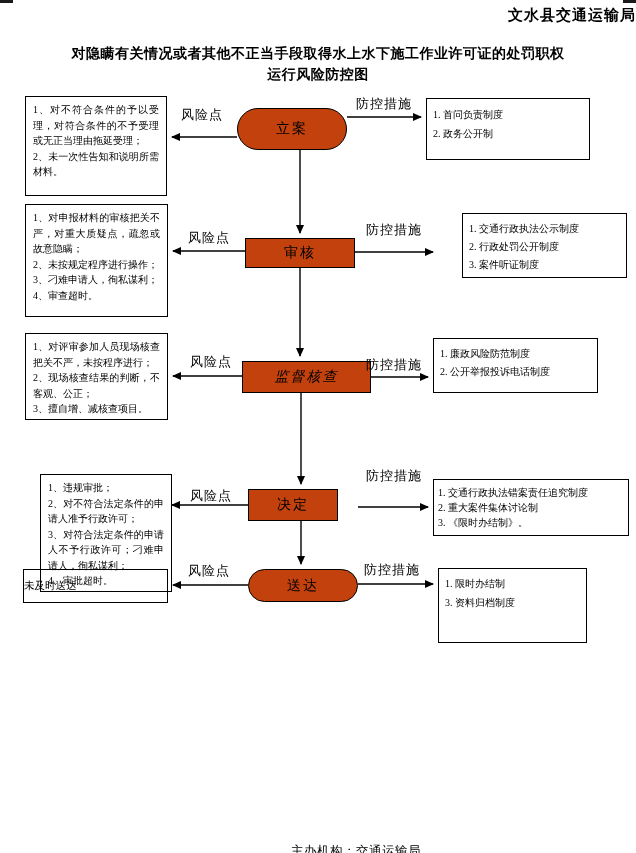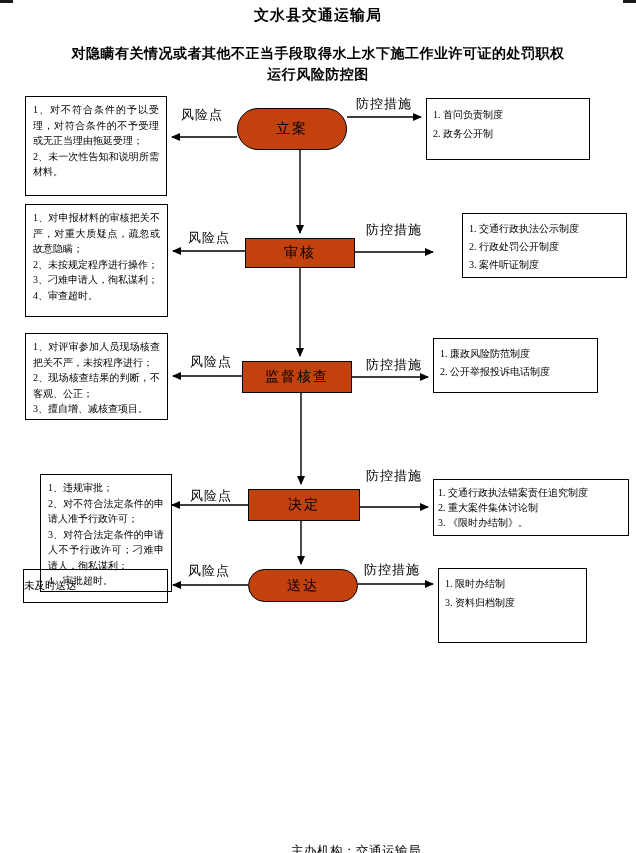--- a/index.html
+++ b/index.html
@@ -1,21 +1,21 @@
 <!DOCTYPE html>
 <html><head>
 <meta charset="utf-8">
 <style>
   html,body{margin:0;padding:0;background:#fff;}
   .page{
     position:relative;width:636px;height:853px;background:#fff;
     font-family:"Liberation Serif","DejaVu Serif",serif;color:#000;overflow:hidden;
   }
   .corner-mark{position:absolute;height:3px;background:#1a1a1a;}
-  .doc-title{position:absolute;top:6px;left:0;width:636px;text-align:center;
+  .doc-title{position:absolute;top:6px;left:0;width:636px;text-align:right;
     font-size:15px;font-weight:bold;letter-spacing:1px;}
   .chart-title{position:absolute;left:0;width:636px;text-align:center;
     font-size:14px;font-weight:bold;letter-spacing:0.5px;}
   .risk-box{
     position:absolute;border:1.5px solid #000;box-sizing:border-box;
     padding:5px 7px;font-size:10px;line-height:1.55;text-align:justify;
   }
   .risk-box.center{display:flex;align-items:center;justify-content:flex-start;
     text-align:center;padding:0;font-size:10.5px;}
   .measure-box{
@@ -102,35 +102,35 @@
     <div>2. 行政处罚公开制度</div>
     <div>3. 案件听证制度</div>
   </div>
 
   <div class="risk-box" style="left:25px;top:333px;width:143px;height:87px;">
     <div>1、对评审参加人员现场核查把关不严，未按程序进行；</div>
     <div>2、现场核查结果的判断，不客观、公正；</div>
     <div>3、擅自增、减核查项目。</div>
   </div>
   <div class="conn-label" style="left:190px;top:353px;">风险点</div>
-  <div class="node" style="left:242px;top:361px;width:110px;height:32px;">监督核查</div>
+  <div class="node" style="left:242px;top:361px;width:129px;height:32px;font-style:italic;">监督核查</div>
   <div class="conn-label" style="left:366px;top:356px;">防控措施</div>
   <div class="measure-box" style="left:433px;top:338px;width:165px;height:55px;line-height:1.8;">
     <div>1. 廉政风险防范制度</div>
     <div>2. 公开举报投诉电话制度</div>
   </div>
 
   <div class="risk-box" style="left:40px;top:430px;width:132px;height:118px;margin-top:44px;">
     <div>1、违规审批；</div>
     <div>2、对不符合法定条件的申请人准予行政许可；</div>
     <div>3、对符合法定条件的申请人不予行政许可；刁难申请人，徇私谋利；</div>
     <div>4、审批超时。</div>
   </div>
   <div class="conn-label" style="left:190px;top:487px;">风险点</div>
-  <div class="node" style="left:248px;top:489px;width:112px;height:32px;">决定</div>
+  <div class="node" style="left:248px;top:489px;width:90px;height:32px;">决定</div>
   <div class="conn-label" style="left:366px;top:467px;">防控措施</div>
   <div class="measure-box tight" style="left:433px;top:479px;width:196px;height:57px;">
     <div>1. 交通行政执法错案责任追究制度</div>
     <div>2. 重大案件集体讨论制</div>
     <div>3. 《限时办结制》。</div>
   </div>
 
   <div class="risk-box center" style="left:23px;top:569px;width:145px;height:34px;">
     <div>未及时送达</div>
   </div>

